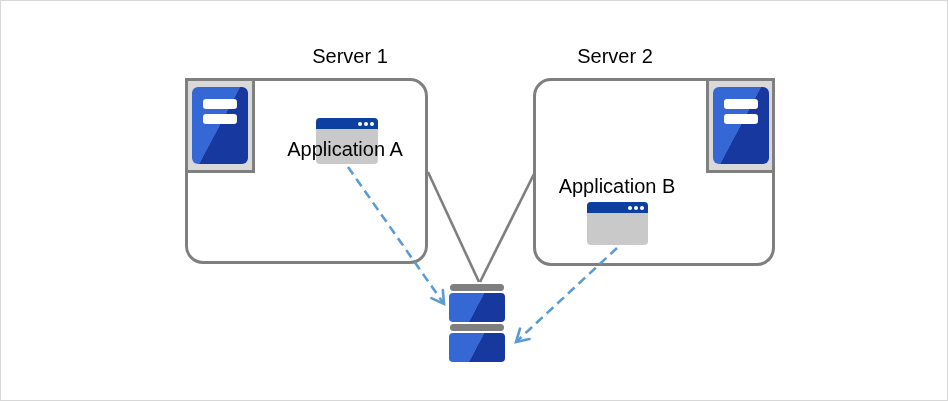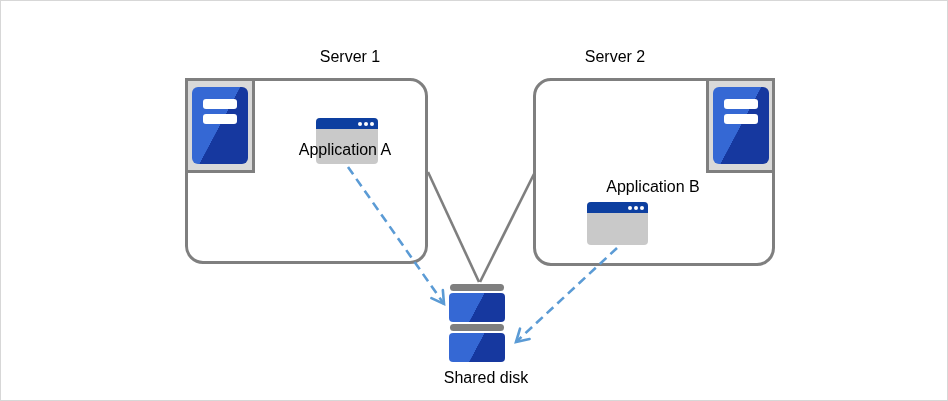--- a/index.html
+++ b/index.html
@@ -13,27 +13,27 @@
   .arrowhead-path{fill:none;stroke:var(--arrow,#5b9bd5);stroke-width:2.6;stroke-linecap:round;}
 
   .group-box{
     position:absolute;box-sizing:border-box;background:#ffffff;
     border:3px solid var(--box_border,#7f7f7f);border-radius:18px;z-index:5;
   }
   .box-s1{left:184px;top:77px;width:243px;height:186px;}
   .box-s2{left:532px;top:77px;width:242px;height:188px;}
 
   .label{
-    position:absolute;color:var(--text,#000000);font-size:16px;line-height:23px;
+    position:absolute;color:var(--text,#000000);font-size:20px;line-height:23px;
     text-align:center;white-space:nowrap;z-index:20;
   }
   .lbl-s1{left:269px;top:44px;width:160px;}
   .lbl-s2{left:534px;top:44px;width:160px;}
   .lbl-appa{left:264px;top:91px;width:160px;margin-top:46px;}
-  .lbl-appb{left:536px;top:174px;width:160px;margin-left:36px;}
+  .lbl-appb{left:536px;top:174px;width:160px;}
   .lbl-disk{left:405px;top:365px;width:160px;}
 
   .server-icon{
     position:absolute;box-sizing:border-box;width:70px;height:95px;
     background:var(--icon_panel_bg,#d9d9d9);border:3px solid var(--box_border,#7f7f7f);
     z-index:10;display:flex;align-items:center;justify-content:center;
   }
   .si-1{left:184px;top:77px;}
   .si-2{left:705px;top:77px;width:69px;}
   .tower{
@@ -111,21 +111,20 @@
       <span class="dot d3"></span>
     </div>
   </div>
 
   <div class="disk">
     <div class="cap c1"></div>
     <div class="platter p1"></div>
     <div class="cap c2"></div>
     <div class="platter p2"></div>
   </div>
-  <div class="label lbl-disk">Shared disk</div>
 
   <svg class="wires" viewBox="0 0 948 401" xmlns="http://www.w3.org/2000/svg">
     <defs>
       <marker id="arrowhead" markerUnits="userSpaceOnUse" markerWidth="26" markerHeight="26" viewBox="-18 -13 26 26" refX="1" refY="0" orient="auto">
         <path class="arrowhead-path" d="M-11,-7 L1,0 L-11,7"></path>
       </marker>
     </defs>
     <line class="solid-wire" x1="427" y1="171" x2="478" y2="281"></line>
     <line class="solid-wire" x1="533" y1="173" x2="479" y2="281"></line>
     <line class="dash-wire" x1="347" y1="166" x2="443" y2="303" marker-end="url(#arrowhead)"></line>

